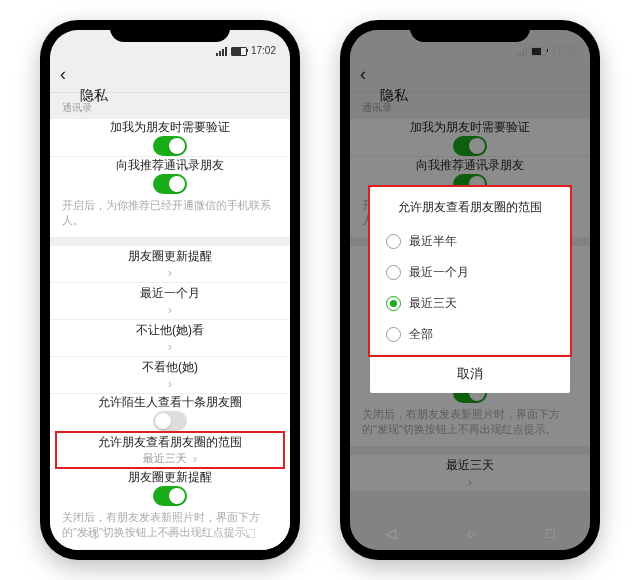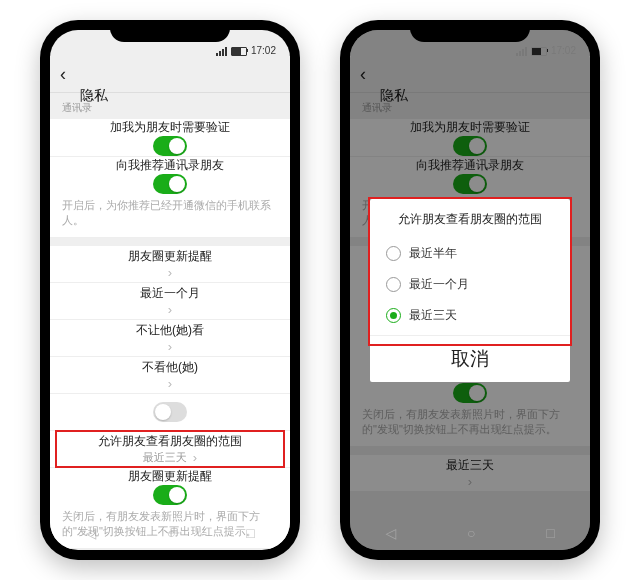--- a/index.html
+++ b/index.html
@@ -223,21 +223,21 @@
     content: "";
     width: 7px;
     height: 7px;
     border-radius: 50%;
     background: #1aad19;
   }
   .cancel {
     border-top: 1px solid #eee;
     text-align: center;
     padding: 10px 0;
-    font-size: 19px;
+    font-size: 13px;
     font-weight: 500;
     color: #222;
     cursor: pointer;
     margin-top: 4px;
   }
   .right-group{display:flex;align-items:center;gap:2px;}
 </style>
 </head>
 <body>
 
@@ -285,20 +285,21 @@
 
     <div class="row">
       <span class="label">不让他(她)看</span>
       <span class="chev">›</span>
     </div>
     <div class="row">
       <span class="label">不看他(她)</span>
       <span class="chev">›</span>
     </div>
     <div class="row">
+      <span class="label">允许陌生人查看十条朋友圈</span>
       <span class="toggle off"></span>
     </div>
     <div class="row">
       <div class="highlight"></div>
       <span class="label">允许朋友查看朋友圈的范围</span>
       <span class="right-group">
         <span class="value">最近三天</span>
         <span class="chev">›</span>
       </span>
     </div>
@@ -367,20 +368,24 @@
           <span>最近半年</span>
         </div>
         <div class="opt">
           <span class="radio"></span>
           <span>最近一个月</span>
         </div>
         <div class="opt">
           <span class="radio sel"></span>
           <span>最近三天</span>
         </div>
+        <div class="opt">
+          <span class="radio"></span>
+          <span>全部</span>
+        </div>
         <div class="cancel">取消</div>
       </div>
     </div>
 
     <div class="navbar" style="color:#bbb;z-index:6">
       <span>◁</span>
       <span>○</span>
       <span>□</span>
     </div>
   </div>

